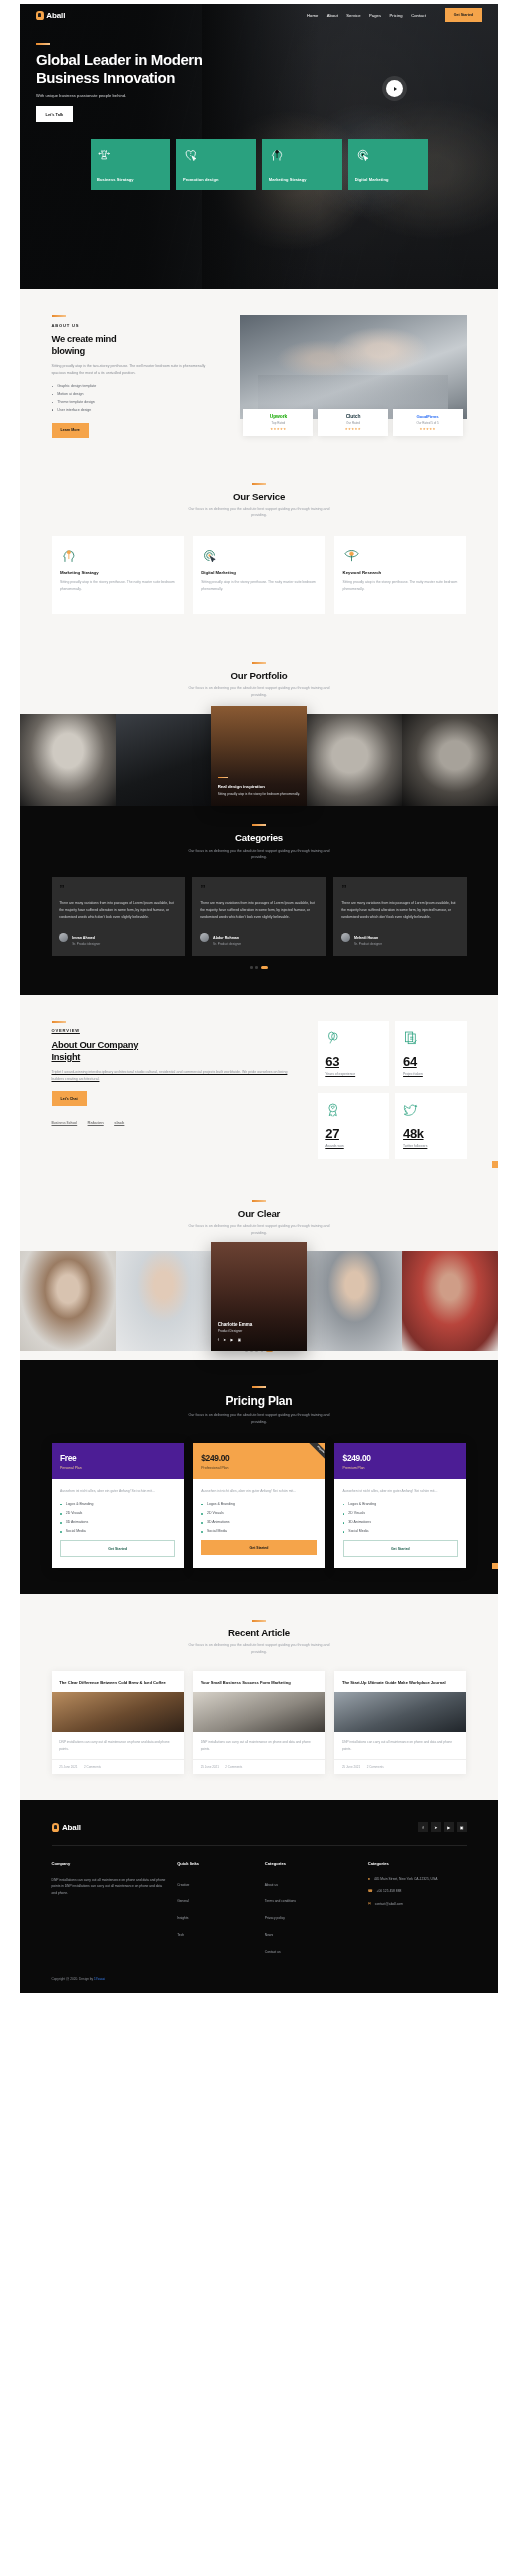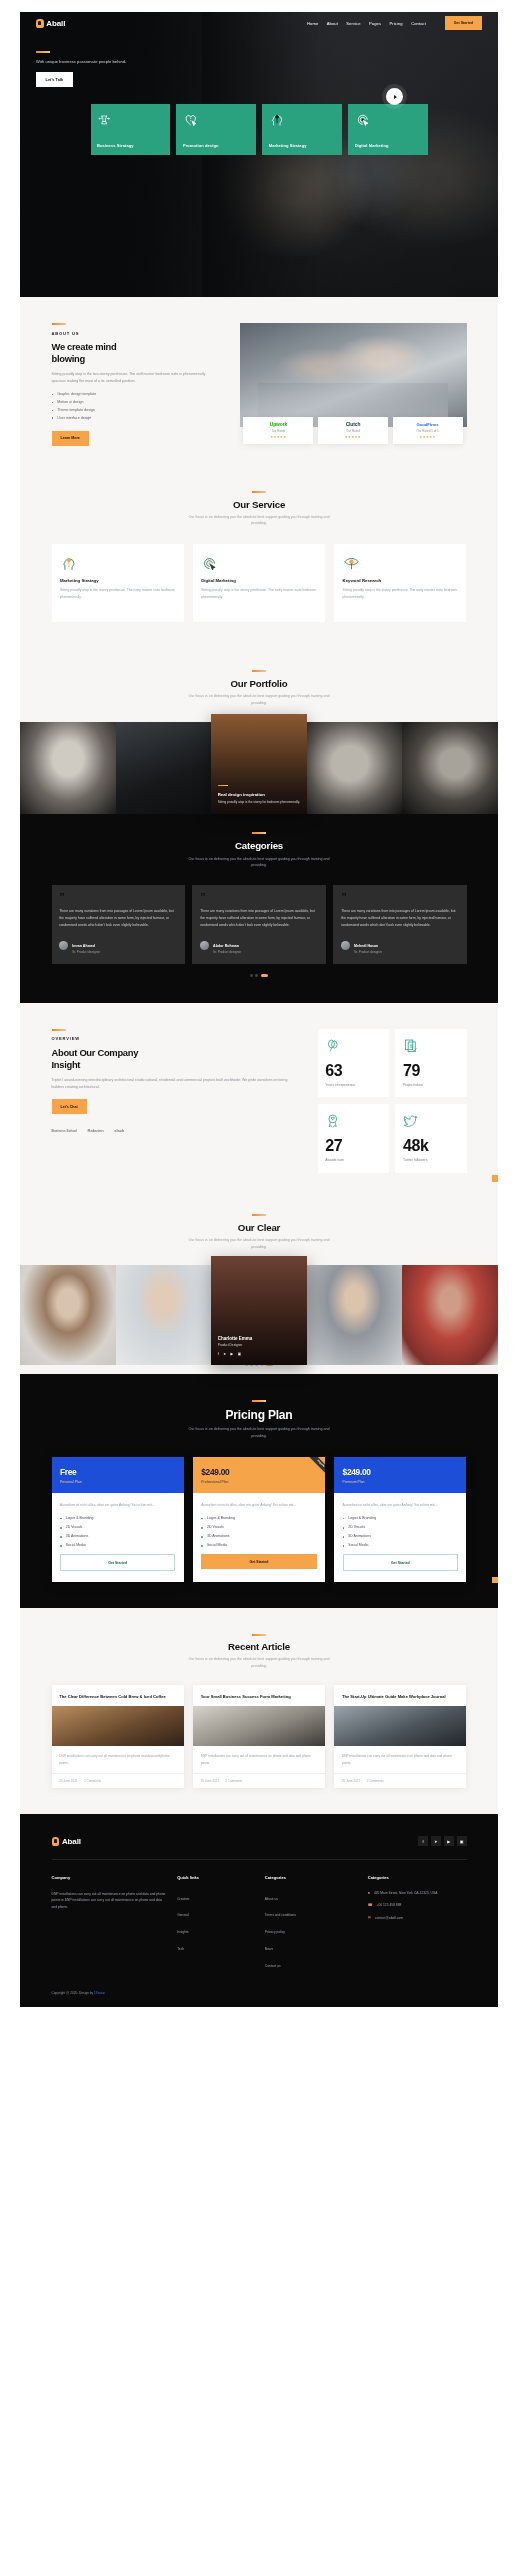--- a/index.html
+++ b/index.html
@@ -2,21 +2,21 @@
 <html style="font-size:10.4px"><head>
 <meta charset="utf-8">
 <style>
   * { margin:0; padding:0; box-sizing:border-box; }
   html,body { width:518px; }
   body {
     font-family:"Liberation Sans", sans-serif;
     background:#ffffff; color:#121212; width:518px;
     -webkit-font-smoothing:antialiased;
   }
-  .wrap { width:478px; margin:12px auto; position:relative; overflow:hidden; }
+  .wrap { width:478px; margin:4px auto; position:relative; overflow:hidden; }
   .container { width:415px; margin:0 auto; }
 
   
   .hero {
     position:relative; height:285px; overflow:hidden;
     background:
       linear-gradient(115deg, rgba(12,14,16,.94) 0%, rgba(18,20,22,.82) 38%, rgba(22,22,24,.55) 62%, rgba(20,20,22,.72) 100%),
       linear-gradient(180deg,#23262b 0%,#16181b 45%,#0e1012 100%);
   }
   .hero-bg {
@@ -150,42 +150,42 @@
   .tm p{ color:#cfd1d4; font-size:3.4px; line-height:2.0; margin-top:7.8px;}
   .tm-person{ display:flex; align-items:center; gap:3.9px; margin-top:9px;}
   .av{ width:9px;height:9px;border-radius:50%;background:linear-gradient(150deg,#b9bcc0,#6f757c);}
   .tm-person .nm{ color:#fff; font-size:3.6px; font-weight:700;}
   .tm-person .rl{ color:#9a9da2; font-size:3.1px; margin-top:1.3px;}
   .dots{ display:flex;gap:2.6px;justify-content:center;margin-top:10.4px;}
   .dot{ width:2.6px;height:2.6px;border-radius:50%;background:#3c3c3c;}
   .dot.on{ width:7.1px;border-radius:1.9px;background:#f5a44a;}
 
   
-  .ov-grid{ display:grid; grid-template-columns:1fr 149px; gap:23px; align-items:start;}
+  .ov-grid{ display:grid; grid-template-columns:1fr 149px; gap:23px; align-items:start;text-decoration:underline;}
   .stat-grid{ display:grid; grid-template-columns:1fr 1fr; gap:6.5px;}
   .stat{ background:#fff; padding:9px 7.8px 10.4px; min-height:57px;}
   .stat .ic{height:19.4px;}
-  .stat .num{ font-size:16px;font-weight:700;letter-spacing:-0.4px;margin-top:5.2px;}
+  .stat .num{ font-size:13px;font-weight:700;letter-spacing:-0.4px;margin-top:5.2px;}
   .stat .cap{ font-size:3.4px;color:#7e838a;margin-top:3.2px;}
   .logos{ display:flex; gap:10.4px; align-items:center; margin-top:14.3px; opacity:.62;}
   .logos span{ font-size:4.1px; font-weight:700; color:#2a2a2a;}
 
   
   .team-row{ display:grid; grid-template-columns:repeat(5,1fr); height:91px; margin-top:14.3px;}
   .tmember{ position:relative; overflow:hidden;}
   .tmember.feat{ margin-top:-9px; height:109px; z-index:3; box-shadow:0 5.2px 17px rgba(0,0,0,.35);}
   .t-cap{ position:absolute; left:6.5px; bottom:9px;}
   .t-cap .nm{ color:#fff; font-size:4.5px; font-weight:700;}
   .t-cap .rl{ color:#cfd1d4; font-size:3.2px; margin-top:1.9px;}
   .t-soc{ display:flex; gap:4.5px; margin-top:4.5px; color:#fff; font-size:3.5px;}
 
   
   .pr-grid{ display:grid; grid-template-columns:repeat(3,1fr); gap:9px; margin-top:17px;}
   .pr{ background:#fff; box-shadow:0 1.9px 10.4px rgba(0,0,0,.25); }
-  .pr-head{ background:#1d4ed8; padding:9.7px 8.4px 9px; position:relative; overflow:hidden;}
+  .pr-head{ background:#4c1d95; padding:9.7px 8.4px 9px; position:relative; overflow:hidden;}
   .pr-head.pop{ background:#f5a44a; }
   .pr-price{ color:#fff; font-size:8.4px; font-weight:700; letter-spacing:-0.3px;}
   .pr-head.pop .pr-price{ color:#1a1a1a;}
   .pr-plan{ color:#f0c796; font-size:3.5px; margin-top:3.2px;}
   .pr-head.pop .pr-plan{ color:#4a3a22;}
   .ribbon{
     position:absolute; right:-9px; top:3.9px; transform:rotate(45deg);
     background:#333; color:#fff; font-size:2.5px; padding:1.3px 9px; font-weight:600;
   }
   .pr-body{ padding:9px 8.4px 10.4px;}
@@ -247,20 +247,21 @@
         <a>Service</a>
         <a>Pages</a>
         <a>Pricing</a>
         <a>Contact</a>
         <button class="nav-cta">Get Started</button>
       </div>
     </nav>
 
     <div class="hero-inner">
       <div style="margin-top:17px" class="bar"></div>
+      <h1 class="hero-title" style="margin-top:0">Global Leader in Modern Business Innovation</h1>
       <p class="hero-sub">With unique business passionate people behind.</p>
       <button class="btn-white">Let's Talk</button>
     </div>
 
     <div class="play-btn"></div>
 
     <div class="hero-cards">
       <div class="hcard">
         <span class="ic">
           <svg width="14.3" height="15.5" viewBox="0 0 24 24" fill="none" stroke="#fff" stroke-width="1.3">
@@ -479,21 +480,21 @@
         </div>
         <div class="stat">
           <span class="ic">
             <svg width="15.5" height="17" viewBox="0 0 24 26" fill="none" stroke="#2aa17f" stroke-width="1.2">
               <rect x="4" y="3" width="11" height="15"></rect>
                 <rect x="8" y="6" width="11" height="15"></rect>
                 <path d="M11 11h5M11 14h5"></path>
                 <path d="M15.5 18l1.6 1.6L21 16"></path>
             </svg>
           </span>
-          <div class="num">79</div>
+          <div class="num">64</div>
           <div class="cap">Project taken</div>
         </div>
         <div class="stat">
           <span class="ic">
             <svg width="15.5" height="17" viewBox="0 0 24 26" fill="none" stroke="#2aa17f" stroke-width="1.2">
               <circle cx="12" cy="9" r="6"></circle>
                 <path d="M12 6.7c1-1.2 2.8-.2 2.1 1.4-.5 1.1-2.1 2.2-2.1 2.2s-1.6-1.1-2.1-2.2c-.7-1.6 1.1-2.6 2.1-1.4z"></path>
               <path d="M8.5 14l-2 7 3.2-1.7L11 22M15.5 14l2 7-3.2-1.7L13 22"></path>
             </svg>
           </span>

